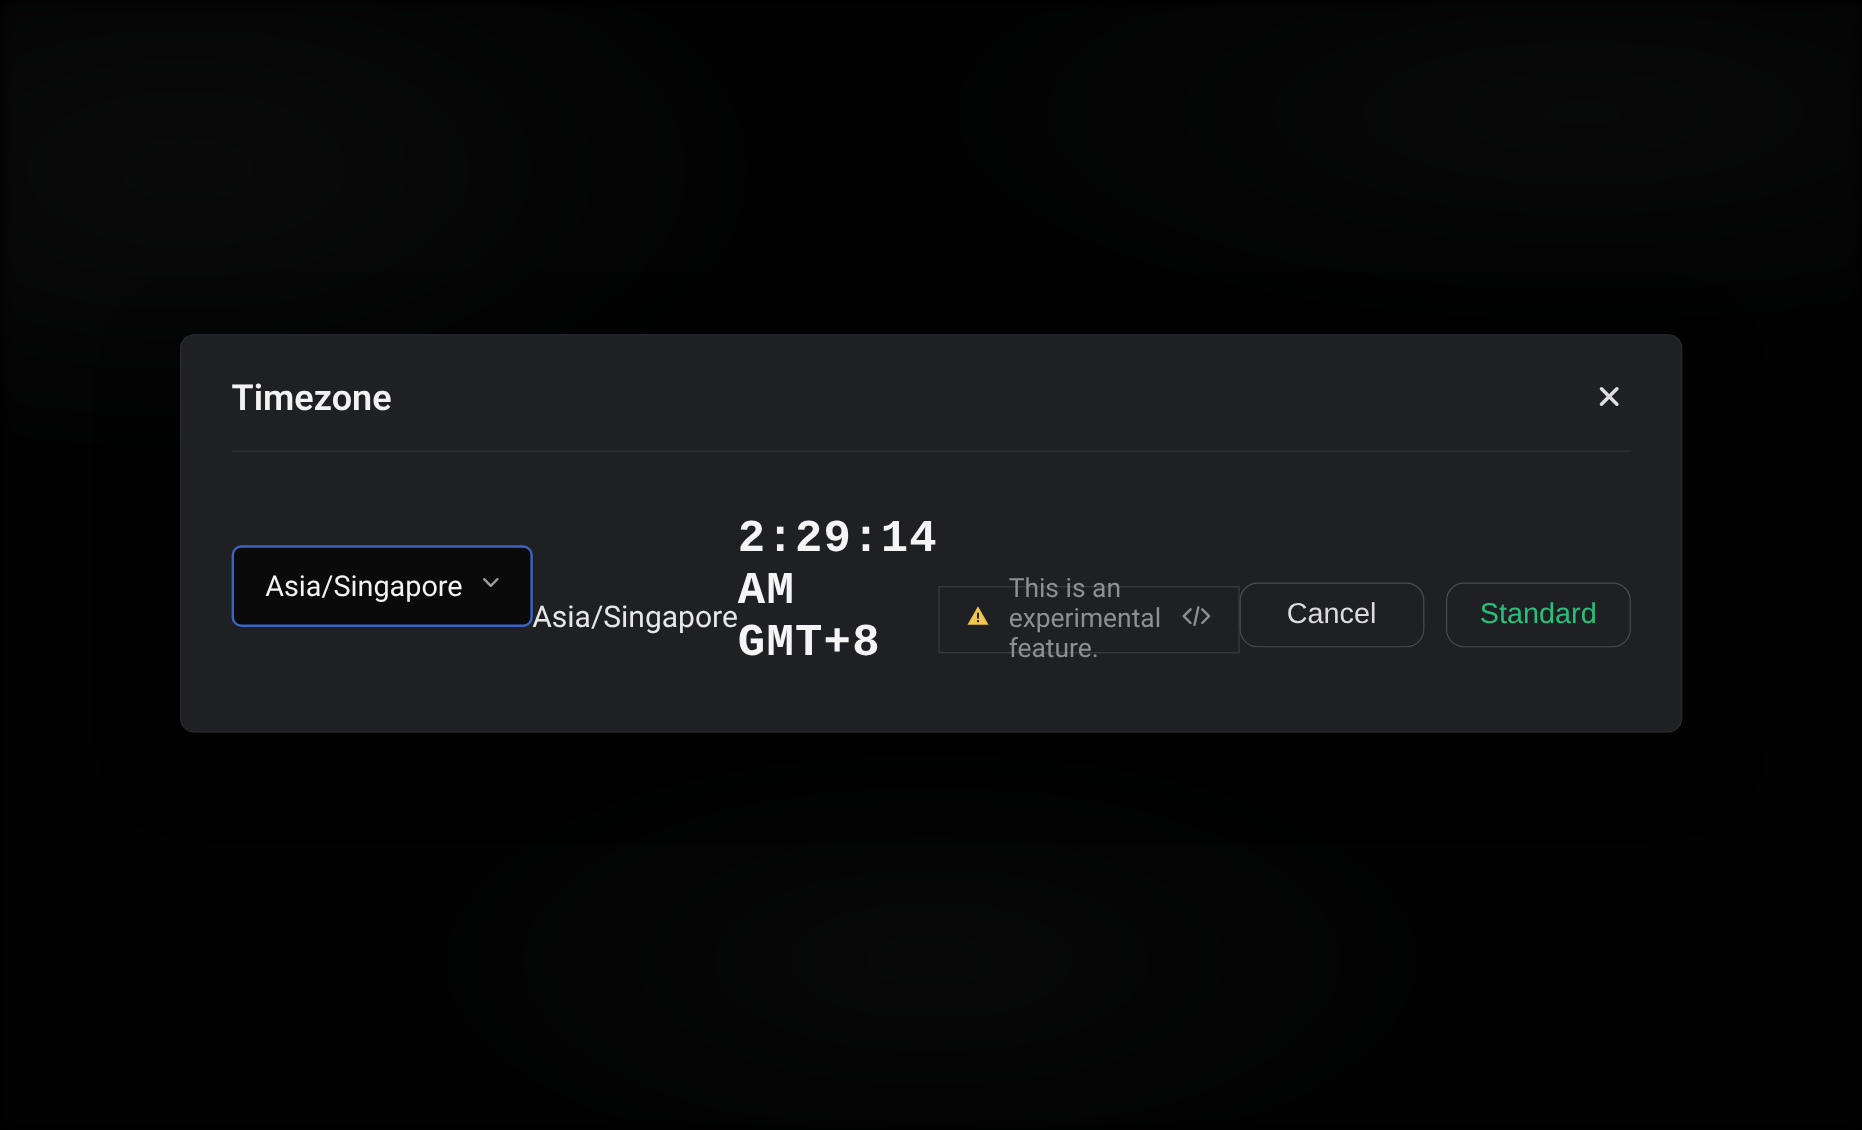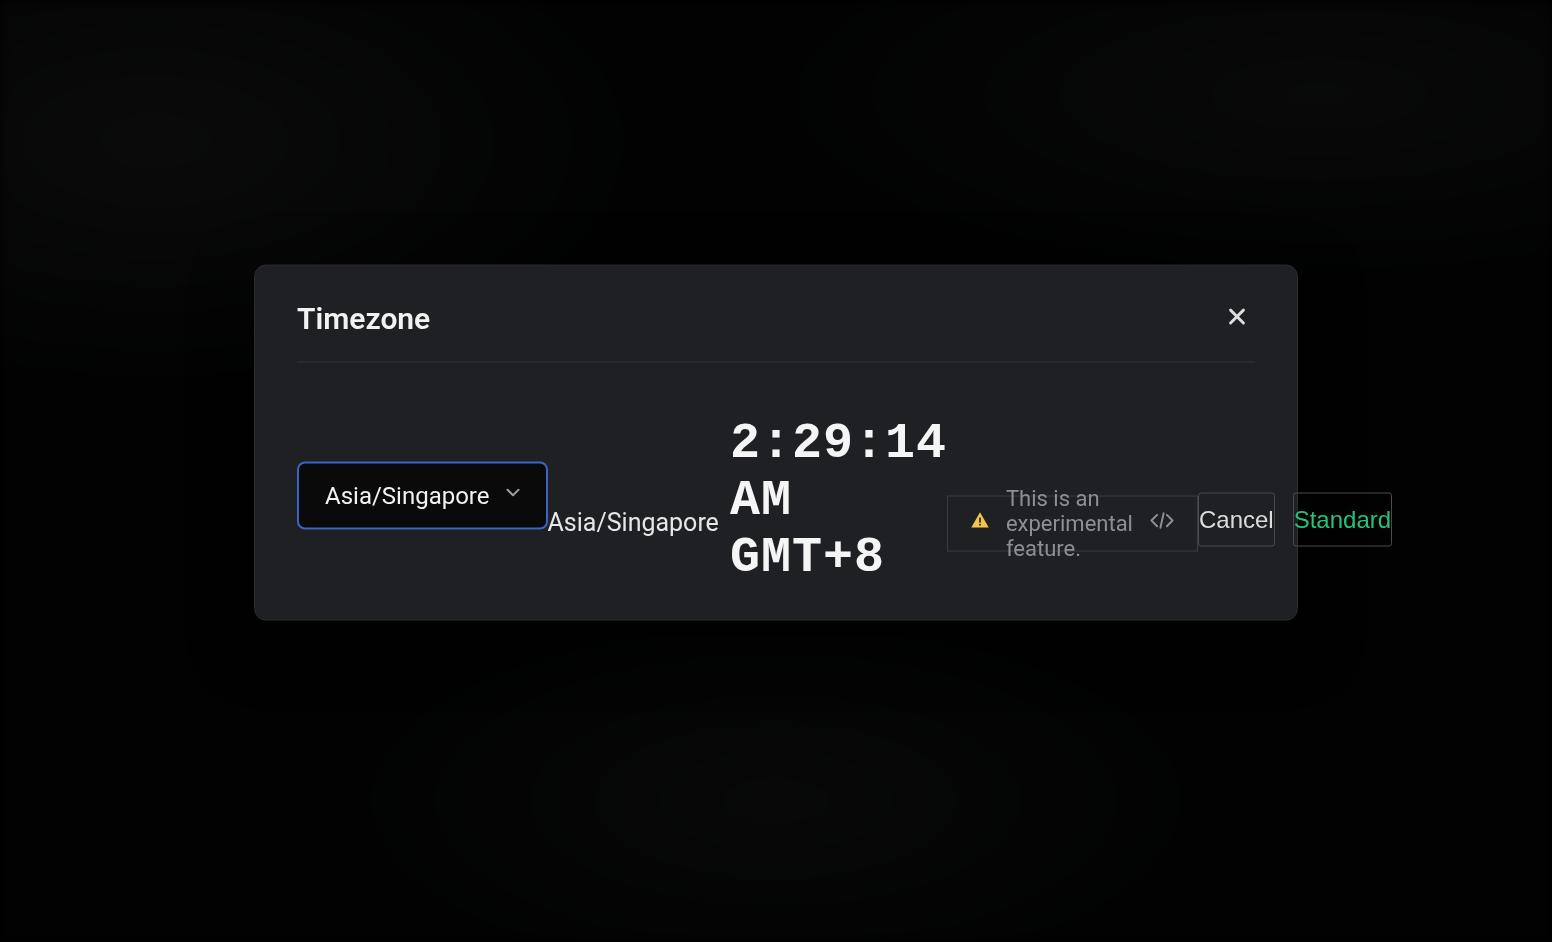--- a/index.html
+++ b/index.html
@@ -25,27 +25,27 @@
     .overlay {
       position: absolute;
       inset: 0;
       background: rgba(0,0,0,0.55);
     }
     .modal {
       position: absolute;
       left: 50%;
       top: 50%;
       transform: translate(-50%, -58%);
-      width: 1044px;
+      width: 1252px;
       max-width: calc(100% - 60px);
       background: #1f2023;
       border: 1px solid #2b2c30;
       border-radius: 12px;
       box-shadow: 0 20px 60px rgba(0,0,0,0.6);
-      padding: 0 42px 34px 42px;
+      padding: 0 42px 52px 42px;
     }
     .modal-header {
       display: flex;
       align-items: center;
       justify-content: space-between;
       padding: 34px 0 26px 0;
       border-bottom: 1px solid #333437;
     }
     .modal-title {
       font-size: 30px;
@@ -92,25 +92,24 @@
       color: #9a9ca0;
     }
     .tz-name {
       margin-top: 54px;
       font-size: 25px;
       color: #e7e7e7;
     }
     .tz-time {
       margin-top: 10px;
       font-family: "SFMono-Regular", Menlo, Consolas, "Liberation Mono", monospace;
-      font-size: 50px;
+      font-size: 38px;
       font-weight: 700;
       letter-spacing: 1px;
       color: #f5f5f5;
-      margin-left: 11px;
     }
     .tz-long {
       margin-top: 8px;
       font-size: 26px;
       color: #e7e7e7;
     }
     .exp-tag {
       margin-top: 56px;
       border: 1px solid #3b3c40;
       border-radius: 0;
@@ -125,21 +124,21 @@
     .exp-tag .warn { color: #f3c54b; }
     .exp-tag .code { color: #8d8f93; }
     .modal-footer {
       display: flex;
       gap: 18px;
       margin-top: 48px;
     }
     .btn {
       flex: 1;
       height: 54px;
-      border-radius: 3px;
+      border-radius: 15px;
       border: 1px solid #4a4b4f;
       background: transparent;
       font-size: 24px;
       cursor: pointer;
     }
     .btn-cancel { color: #dcdcdc; }
     .btn-confirm { color: #28c179; }
   </style>
 </head>
 <body>

